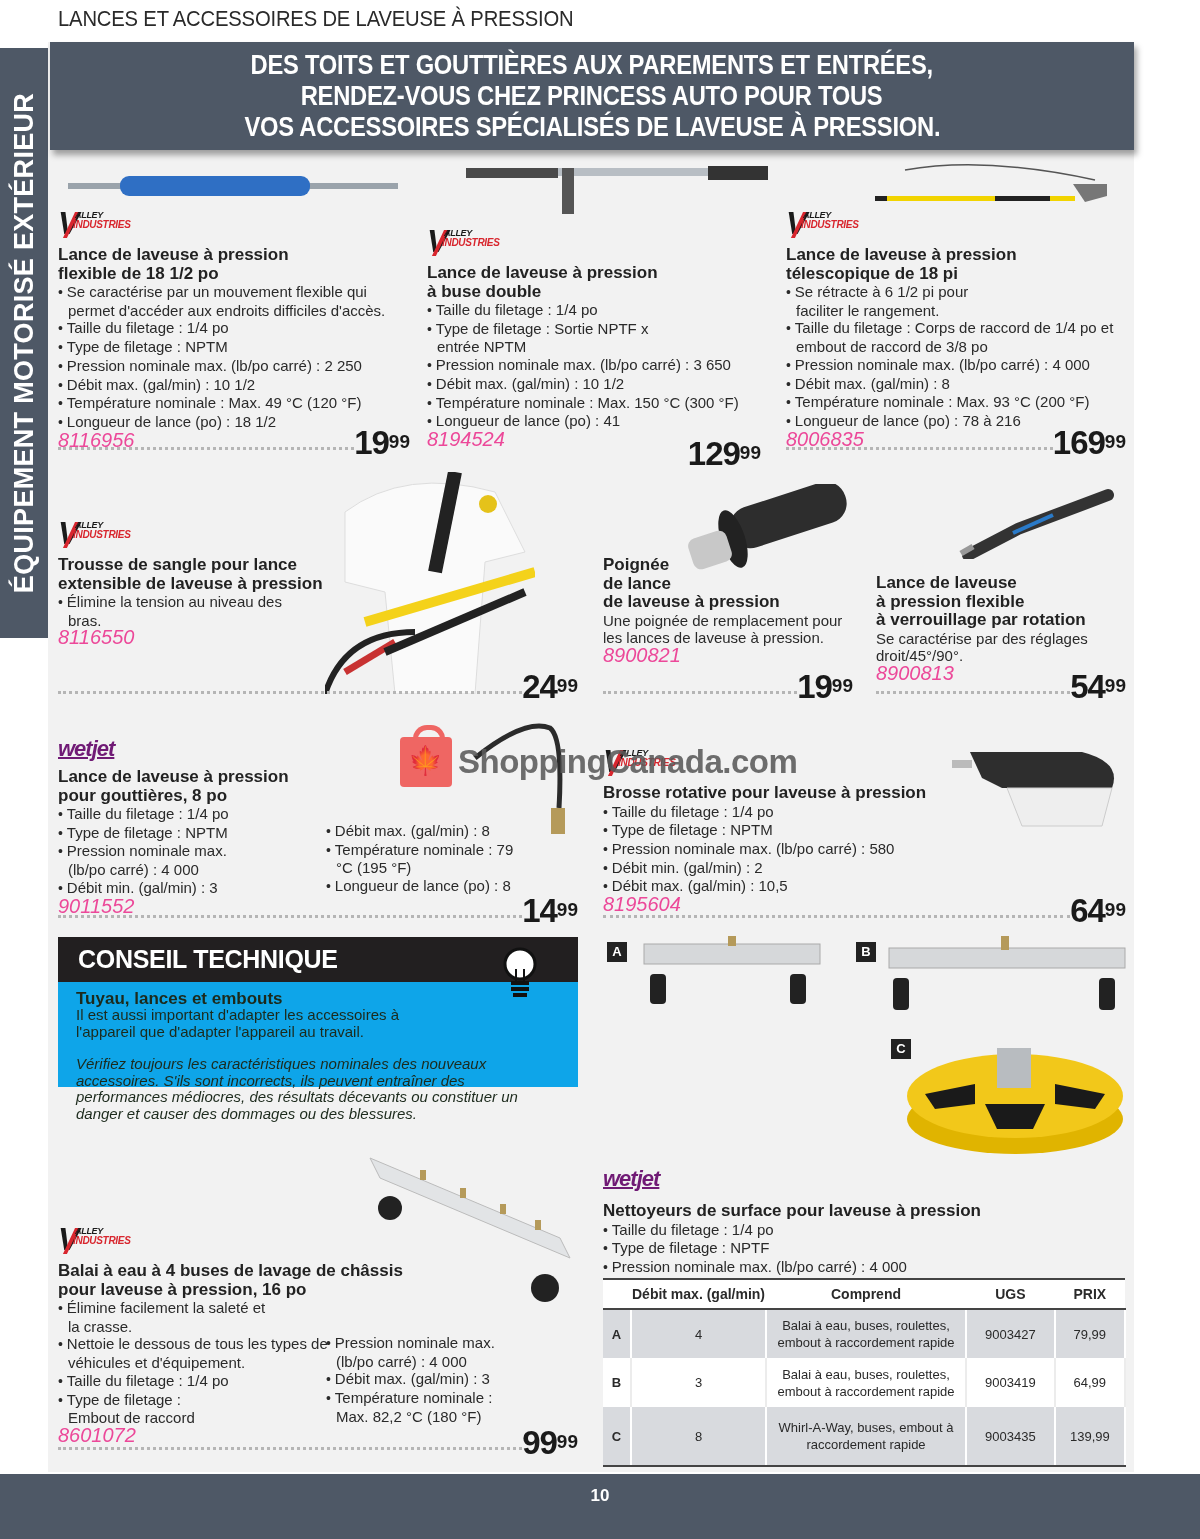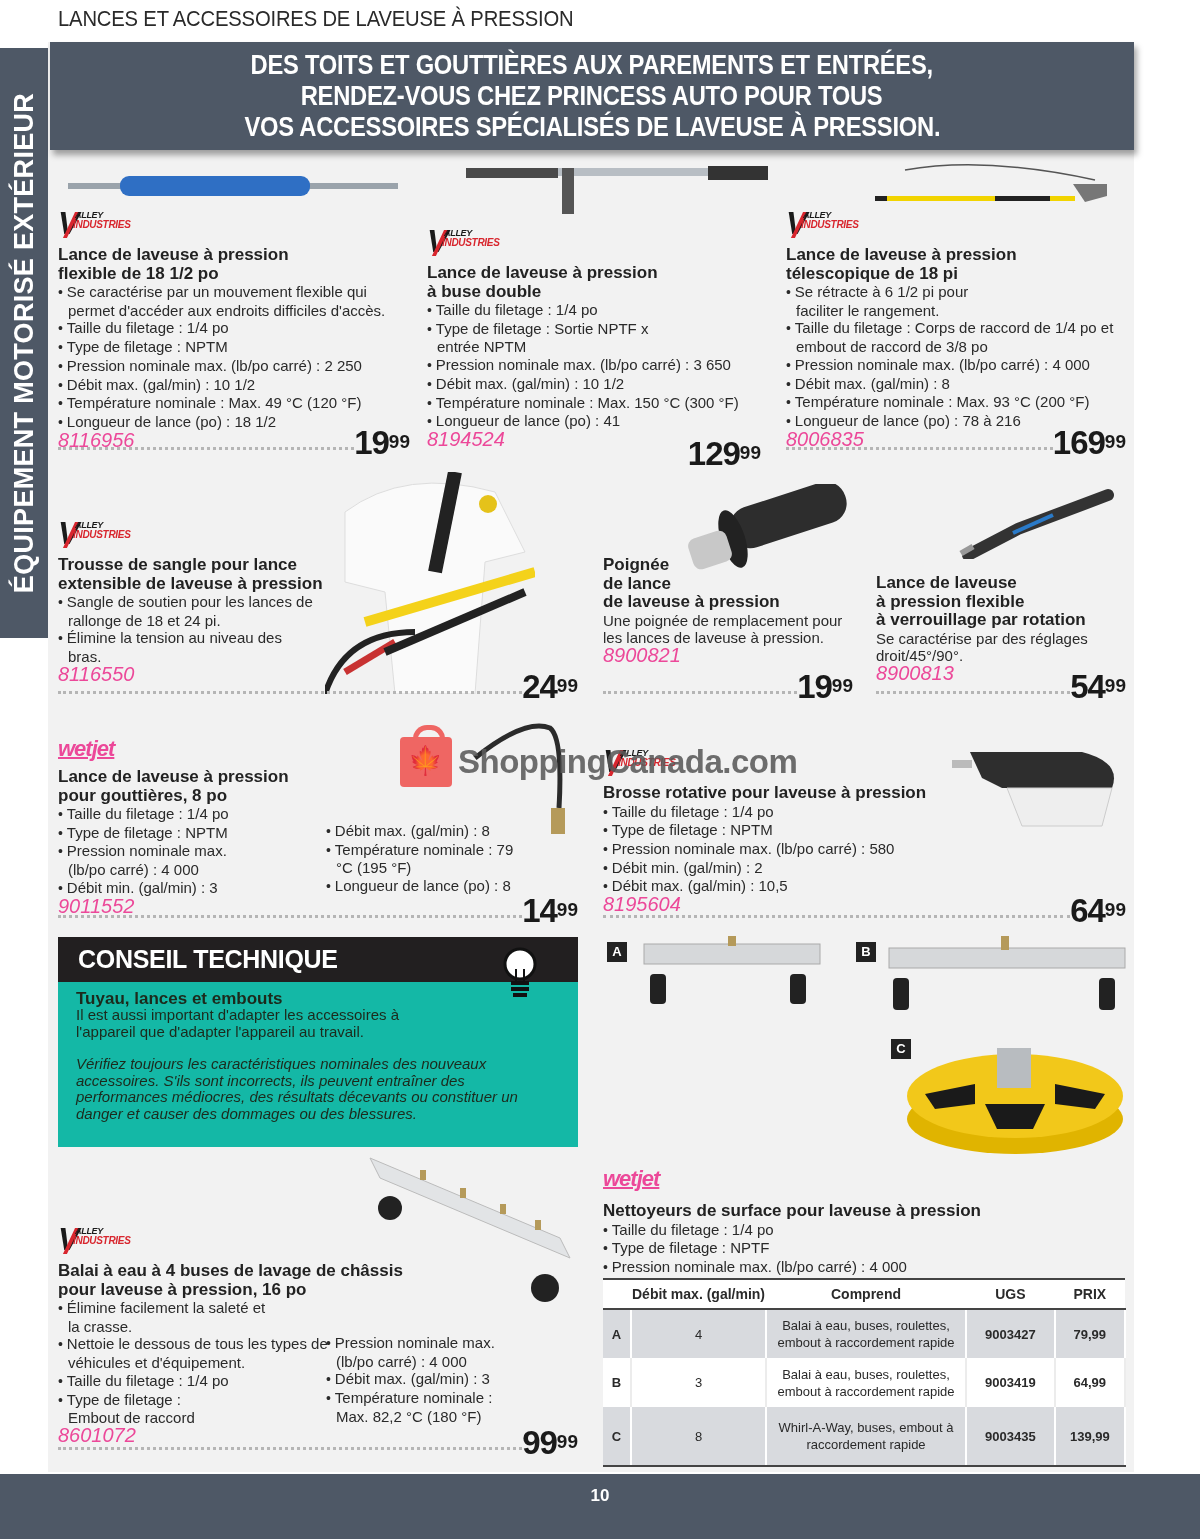--- a/index.html
+++ b/index.html
@@ -16,51 +16,51 @@
   .banner { position: absolute; left: 50px; top: 42px; width: 1084px; height: 108px; background: #4e5866; box-shadow: 3px 5px 6px rgba(0,0,0,0.35); display: flex; flex-direction: column; justify-content: center; align-items: center; }
   .banner div { color: #fff; font-weight: 700; font-size: 27px; line-height: 31px; text-align: center; transform: scaleX(0.88); letter-spacing: -0.3px; white-space: nowrap; }
 
   .product { position: absolute; }
   .brand-valley { position: relative; width: 90px; height: 30px; }
   .brand-valley .v { position: absolute; left: 0; top: 0; font-family: "Liberation Sans", sans-serif; font-weight: 900; font-size: 32px; line-height: 30px; color: #1a1a1a; font-style: italic; }
   .brand-valley .slash { position: absolute; left: 11px; top: 4px; width: 4px; height: 26px; background: #d8262e; transform: skewX(-25deg); }
   .brand-valley .t1 { position: absolute; left: 17px; top: 2px; font-size: 9px; font-weight: 900; font-style: italic; color: #1a1a1a; letter-spacing: -0.3px; }
   .brand-valley .t2 { position: absolute; left: 15px; top: 11px; font-size: 10px; font-weight: 900; font-style: italic; color: #d8262e; letter-spacing: -0.3px; }
 
-  .brand-wetjet { font-family: "Liberation Sans", sans-serif; font-weight: 900; font-style: italic; font-size: 22px; color: #ec4899; letter-spacing: -1px; line-height: 26px; text-decoration: underline; text-decoration-thickness: 2px; }
+  .brand-wetjet { font-family: "Liberation Sans", sans-serif; font-weight: 900; font-style: italic; font-size: 22px; color: #701a75; letter-spacing: -1px; line-height: 26px; text-decoration: underline; text-decoration-thickness: 2px; }
 
   .p-name { font-weight: 700; font-size: 17px; line-height: 18.5px; color: #222; }
   .bullets { list-style: none; font-size: 15px; line-height: 17.7px; color: #2a2a2a; }
   .bullets li { padding-left: 10px; text-indent: -10px; }
   .bullets li::before { content: "• "; font-size: 14px; }
   .desc { font-size: 15px; line-height: 17.7px; color: #2a2a2a; }
   .sku { font-size: 20px; font-style: italic; color: #ec4899; line-height: 17px; }
   .price-row { position: absolute; display: flex; align-items: flex-end; }
   .dots { flex: 1; border-bottom: 3px dotted #b5b5b5; margin-bottom: 8px; }
   .price { font-weight: 700; font-size: 33px; line-height: 30px; color: #1a1a1a; letter-spacing: -1px; }
   .price sup { font-size: 19px; vertical-align: top; position: relative; top: -1px; letter-spacing: 0; }
 
   .img { position: absolute; }
 
-  .tip { position: absolute; left: 58px; top: 937px; width: 520px; height: 210px; background: #14b8a6; }
+  .tip { position: absolute; left: 58px; top: 937px; width: 520px; height: 150px; background: #0ea5e9; }
   .tip-head { height: 45px; background: #221f20; color: #fff; font-weight: 700; font-size: 25px; line-height: 45px; padding-left: 20px; letter-spacing: -0.3px; }
   .tip-body { padding: 8px 18px; color: #1c2a1c; }
   .tip-sub { font-weight: 700; font-size: 17px; line-height: 17px; }
   .tip-text { font-size: 15px; line-height: 16.5px; }
 
   .label-box { position: absolute; width: 20px; height: 20px; background: #222; color: #fff; font-weight: 700; font-size: 13px; text-align: center; line-height: 20px; }
 
   table.surface { position: absolute; left: 603px; top: 1278px; width: 523px; border-collapse: collapse; font-size: 14px; color: #2a2a2a; }
   table.surface th { font-weight: 700; font-size: 14px; height: 30px; border-top: 2px solid #444; border-bottom: 2px solid #444; background: #fff; transform: none; }
   table.surface td { text-align: center; height: 49px; border-right: 2px solid #fff; font-size: 13px; line-height: 17px; }
   table.surface tr.shade td { background: #d8dade; }
   table.surface tr.plain td { background: #fff; border-right: 2px solid #ececec; }
   table.surface tr:last-child td { border-bottom: 2px solid #444; }
   table.surface td.row-label { font-weight: 700; width: 28px; }
-  table.surface td.bold { font-weight: 700; }
+  table.surface td.bold { font-weight: 400; }
 
   .footer { position: absolute; left: 0; top: 1474px; width: 1200px; height: 65px; background: #4e5866; }
   .footer span { position: absolute; left: 50%; top: 12px; transform: translateX(-50%); color: #fff; font-weight: 700; font-size: 17px; }
 
   .watermark { position: absolute; left: 400px; top: 737px; display: flex; align-items: center; opacity: 0.88; pointer-events: none; }
   .wm-bag { width: 52px; height: 50px; background: #ef5350; border-radius: 4px; position: relative; margin-right: 6px; }
   .wm-bag::before { content: ""; position: absolute; left: 13px; top: -12px; width: 22px; height: 18px; border: 5px solid #ef5350; border-bottom: none; border-radius: 14px 14px 0 0; }
   .wm-bag span { position: absolute; left: 0; right: 0; top: 8px; text-align: center; color: #fff; font-size: 28px; line-height: 32px; }
   .wm-text { font-weight: 700; font-size: 33px; color: #5a5a5a; letter-spacing: -0.5px; }
 </style>
@@ -231,21 +231,20 @@
       <span class="slash"></span>
     <span class="t1">ALLEY</span>
       <span class="t2">INDUSTRIES</span>
   </div>
   <div style="height:8px"></div>
   <div class="p-name">
       <div>Trousse de sangle pour lance</div>
       <div>extensible de laveuse à pression</div>
     </div>
   <ul class="bullets">
-    <li>Sangle de soutien pour les lances de rallonge de 18 et 24 pi.</li>
       <li style="width:225px">Élimine la tension au niveau des bras.</li>
   </ul>
   <div class="sku">8116550</div>
 </div>
 <div class="price-row" style="left:58px;top:672px;width:520px;">
   <div class="dots"></div>
     <div class="price"><span>24</span><sup>99</sup></div>
 </div>
 
 <div class="product" style="left:603px;top:556px;width:240px;">

